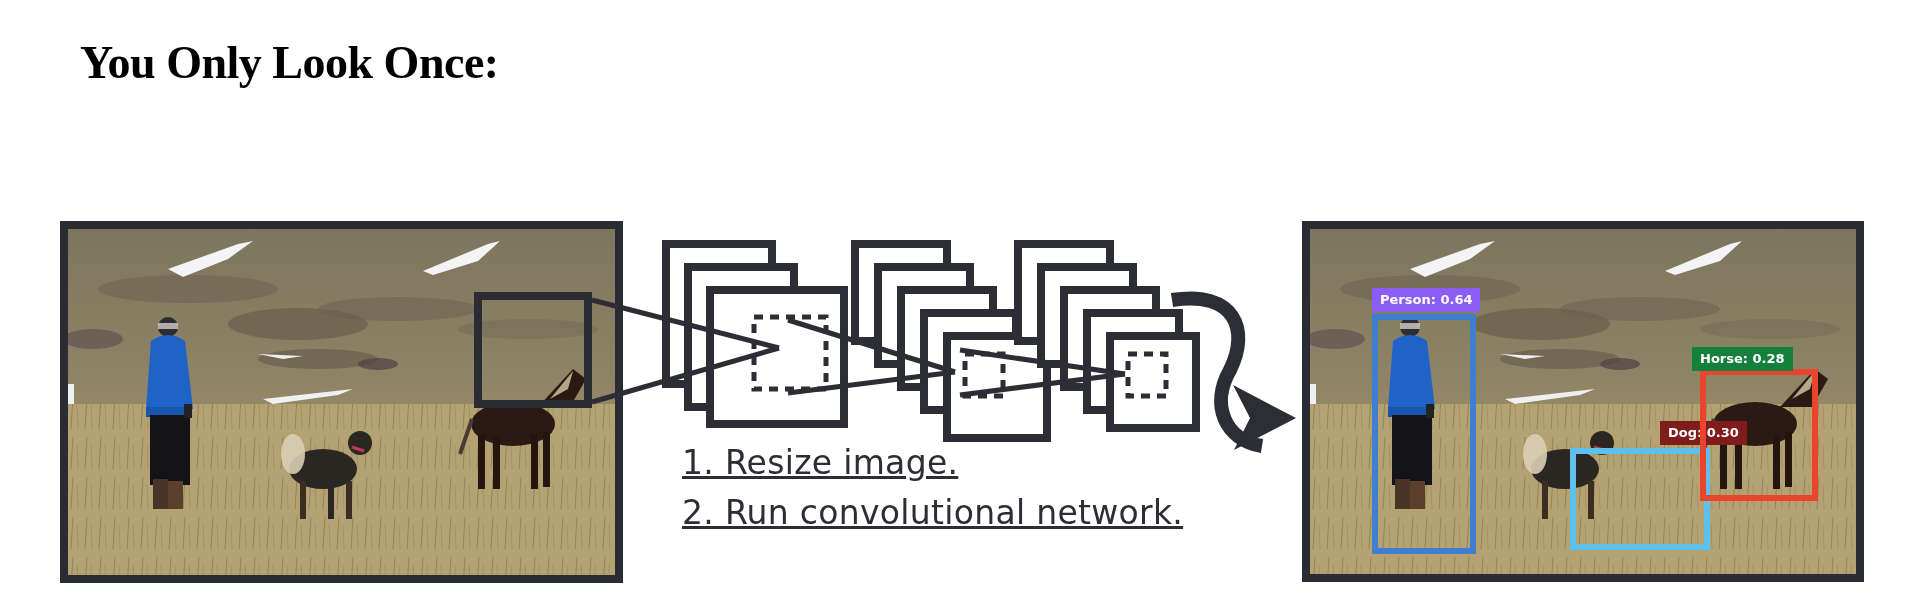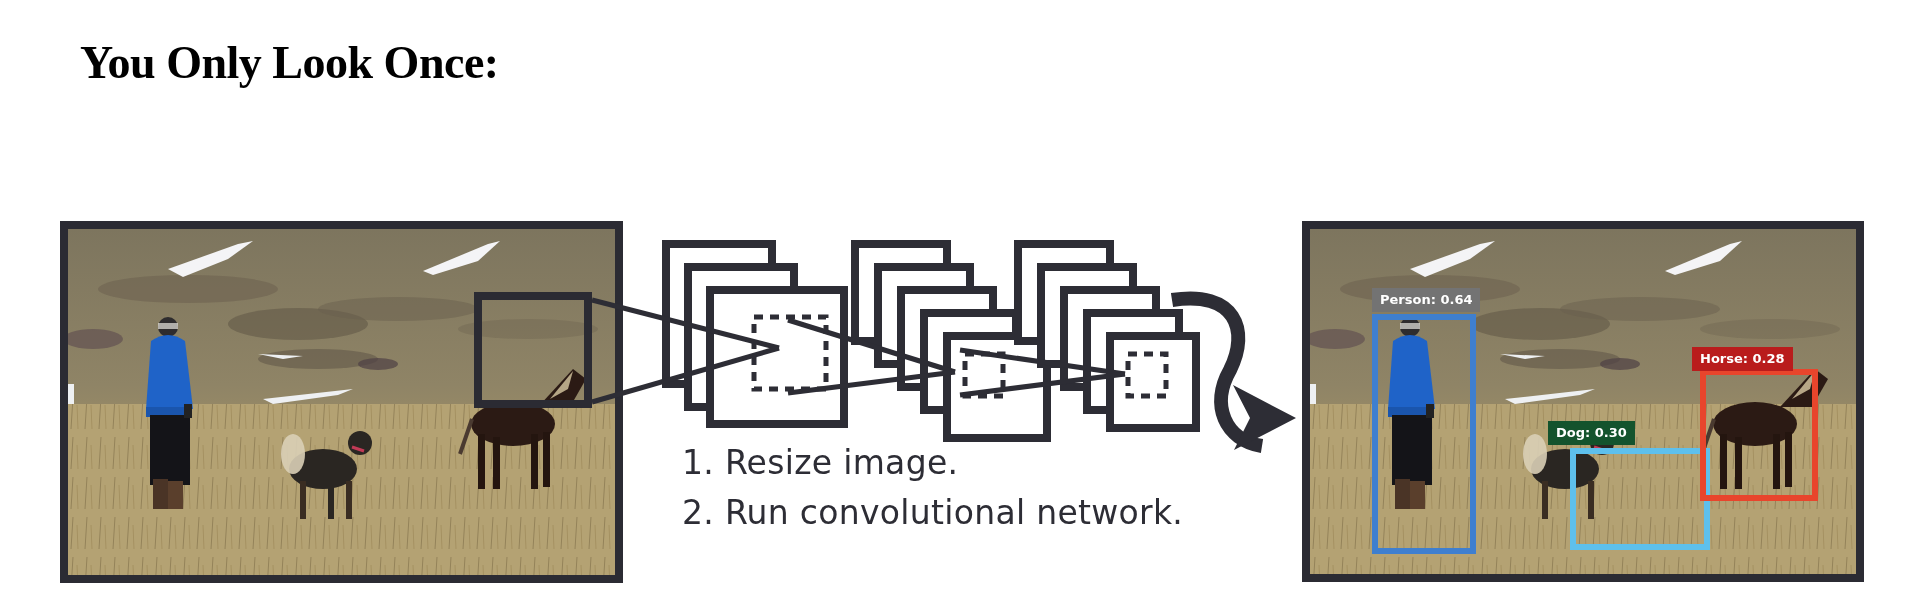--- a/index.html
+++ b/index.html
@@ -19,21 +19,21 @@
   .photo svg { display: block; }
   #left-photo { left: 60px; top: 221px; width: 563px; height: 362px; }
   #right-photo { left: 1302px; top: 221px; width: 562px; height: 361px; }
   .overlay { position: absolute; left: 0; top: 0; pointer-events: none; }
   .steps {
     position: absolute; left: 682px; top: 438px;
     font-family: "DejaVu Sans", "Liberation Sans", sans-serif;
     font-size: 33px; line-height: 50px; color: #2d2d35;
     letter-spacing: 0.3px;
   }
-  .steps div { white-space: nowrap; }
+  .steps div { white-space: nowrap; text-decoration: underline; }
   .det-box { position: absolute; box-sizing: border-box; border: 6px solid; }
   .det-label {
     position: absolute; color: #fff;
     font-family: "DejaVu Sans", "Liberation Sans", sans-serif;
     font-weight: bold; font-size: 13px; line-height: 24px;
     padding: 0 8px; white-space: nowrap;
   }
 </style>
 </head>
 <body>
@@ -117,25 +117,25 @@
 </div>
 
 <div class="photo" id="right-photo">
   <svg width="546" height="345">
       <use href="#scene"></use>
     </svg>
 </div>
 
 <div id="detections">
     <div class="det-box" style="left: 1372px; top: 314px; width: 104px; height: 240px; border-color: rgb(63, 127, 207);"></div>
-    <div class="det-label" style="left: 1372px; top: 288px; background: #737373;">Person: 0.64</div>
+    <div class="det-label" style="left: 1372px; top: 288px; background: #8b5cf6;">Person: 0.64</div>
     <div class="det-box" style="left: 1570px; top: 448px; width: 140px; height: 102px; border-color: rgb(94, 192, 236);"></div>
-    <div class="det-label" style="left: 1548px; top: 421px; background: #14532d;">Dog: 0.30</div>
+    <div class="det-label" style="left: 1660px; top: 421px; background: #7f1d1d;">Dog: 0.30</div>
     <div class="det-box" style="left: 1700px; top: 369px; width: 118px; height: 132px; border-color: rgb(232, 69, 44);"></div>
-    <div class="det-label" style="left: 1692px; top: 347px; background: #b91c1c;">Horse: 0.28</div>
+    <div class="det-label" style="left: 1692px; top: 347px; background: #15803d;">Horse: 0.28</div>
   </div>
 
 <svg class="overlay" width="1906" height="610">
   <g id="cnn-layers" fill="#ffffff" stroke="#2d2d35" stroke-width="8">
       <g>
         <rect x="666" y="244" width="106" height="140"></rect>
         <rect x="688" y="267" width="106" height="140"></rect>
         <rect x="710" y="290" width="134" height="134"></rect>
         <rect x="754" y="317" width="72" height="72" fill="none" stroke-width="5" stroke-dasharray="9 7"></rect>
       </g>

